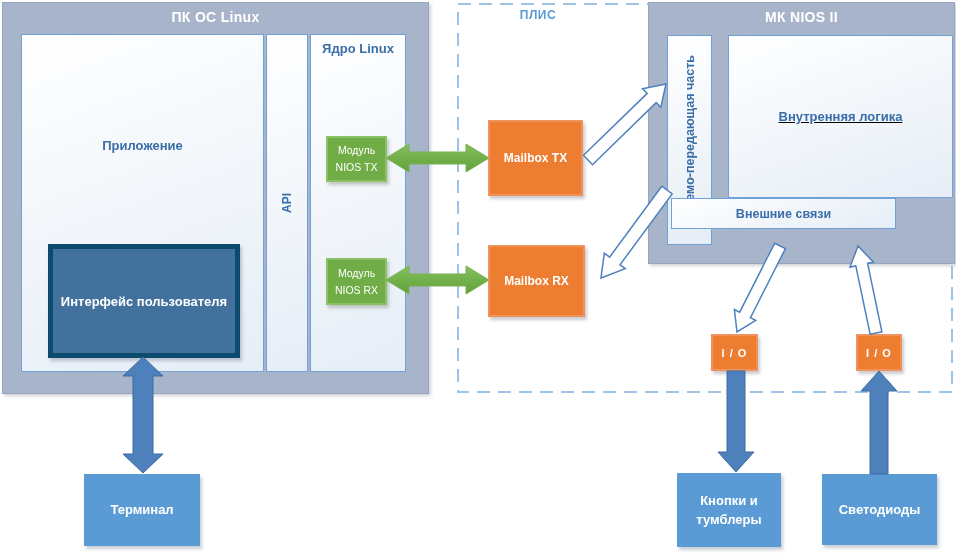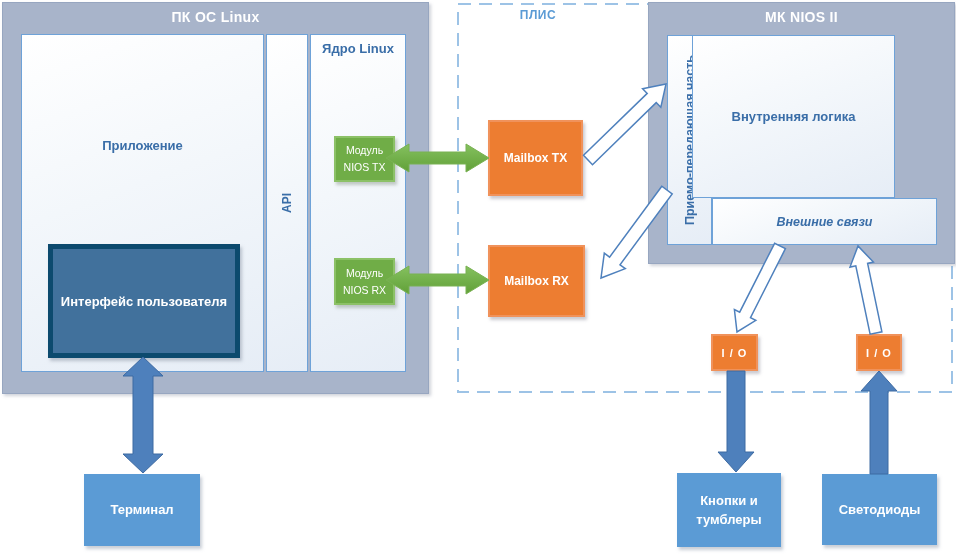--- a/index.html
+++ b/index.html
@@ -23,21 +23,21 @@
     border:1px solid #6ea2d8;box-sizing:border-box;
   }
   .blabel{color:#3a6ea8;font-weight:bold;font-size:13px;white-space:nowrap;}
   .center-flex{display:flex;align-items:center;justify-content:center;}
   .label-abs{position:absolute;left:0;right:0;text-align:center;}
   
   .greenbox{
     position:absolute;z-index:3;background:#70ad47;
     box-shadow:inset 0 0 0 2px #8cc167, 2px 3px 3px rgba(130,145,130,.45);
     color:#fff;font-size:10.5px;text-align:center;
-    display:flex;flex-direction:column;align-items:center;justify-content:center;line-height:1.6;margin-left:8px;
+    display:flex;flex-direction:column;align-items:center;justify-content:center;line-height:1.6;
   }
   .orangebox{
     position:absolute;z-index:3;background:#ed7d31;
     box-shadow:inset 0 0 0 2px #f0925b, 2px 3px 3px rgba(140,140,155,.45);
     color:#fff;font-weight:bold;display:flex;align-items:center;justify-content:center;
   }
   .bluebox{
     position:absolute;z-index:3;background:#5b9bd5;
     box-shadow:2px 3px 3px rgba(150,160,175,.5);
     color:#fff;font-weight:bold;font-size:13px;text-align:center;
@@ -108,25 +108,25 @@
   </div>
 
   <div class="gcontainer" style="left:648px;top:2px;width:305px;height:260px;">
     <div class="gtitle">МК NIOS II</div>
   </div>
 
   <div class="wbox center-flex vert" style="left:667px;top:35px;width:45px;height:210px;">
     <span class="blabel" style="font-size:12.5px;">Приемо-передающая часть</span>
   </div>
 
-  <div class="wbox center-flex" style="left:692px;top:35px;width:203px;height:163px;">
+  <div class="wbox center-flex" style="left:728px;top:35px;width:225px;height:163px;text-decoration:underline;">
     <span class="blabel">Внутренняя логика</span>
   </div>
 
-  <div class="wbox center-flex" style="left:712px;top:198px;width:225px;height:47px;font-style:italic;">
+  <div class="wbox center-flex" style="left:671px;top:198px;width:225px;height:31px;">
     <span class="blabel" style="font-size:12.5px;">Внешние связи</span>
   </div>
 
   <div class="orangebox" style="left:711px;top:334px;width:47px;height:37px;font-size:11px;letter-spacing:1px;">
     <span>I / O</span>
   </div>
 
   <div class="orangebox" style="left:856px;top:334px;width:46px;height:37px;font-size:11px;letter-spacing:1px;">
     <span>I / O</span>
   </div>

